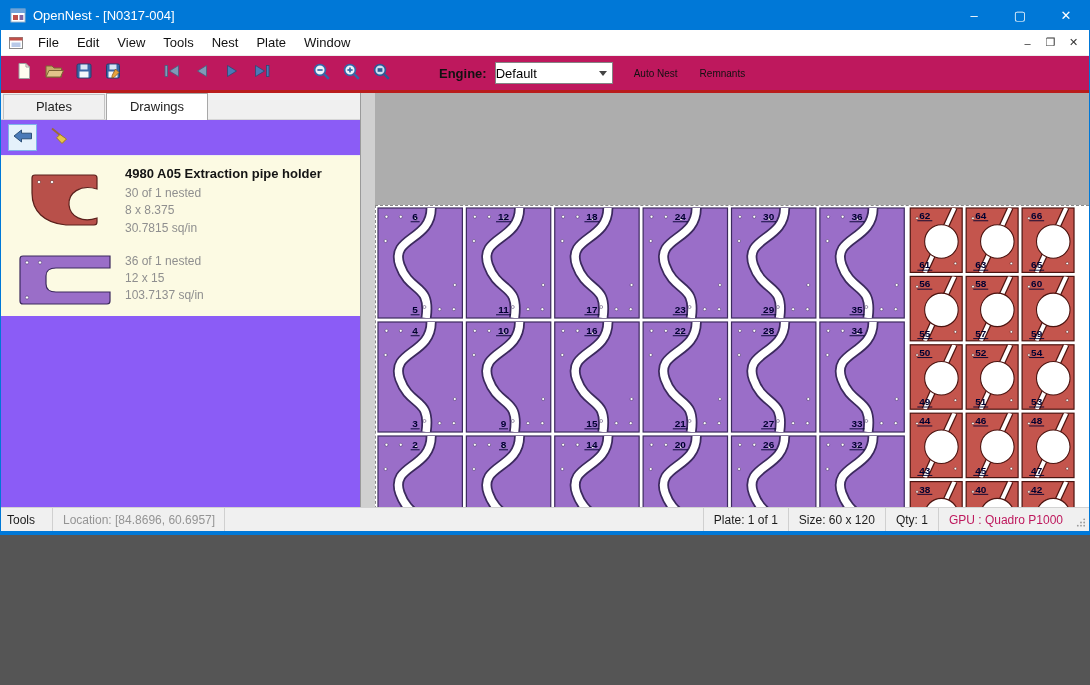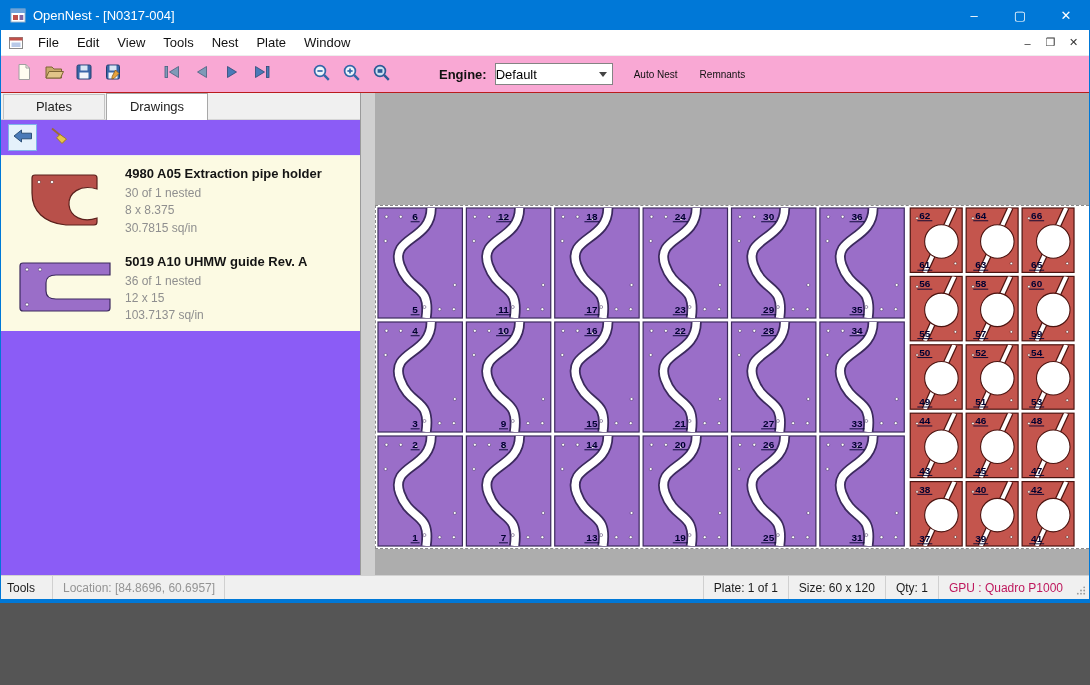--- a/index.html
+++ b/index.html
@@ -1,35 +1,35 @@
 <!DOCTYPE html>
 <html><head>
 <meta charset="utf-8">
 <style>
   *{box-sizing:border-box;margin:0;padding:0}
   html,body{width:1090px;height:685px}
   body{font-family:"Liberation Sans",sans-serif;background:#555;overflow:hidden}
-  .window{width:1090px;height:603px;display:flex;flex-direction:column;background:#fff;border-left:1px solid #0078d7;border-right:1px solid #0078d7}
+  .window{width:1090px;height:535px;display:flex;flex-direction:column;background:#fff;border-left:1px solid #0078d7;border-right:1px solid #0078d7}
 
   
   .titlebar{flex:0 0 30px;background:#0078d7;color:#fff;display:flex;align-items:center}
   .app-icon{margin:0 7px 0 9px;display:flex;align-items:center}
   .titlebar .title{font-size:13px}
   .win-controls{margin-left:auto;display:flex;height:100%}
   .win-btn{width:46px;display:flex;align-items:center;justify-content:center;font-size:13px;cursor:default}
 
   
   .menubar{flex:0 0 26px;background:#fff;display:flex;align-items:center;font-size:13px;border-bottom:1px solid #ededed;padding-left:4px}
   .mdi-doc-icon{display:flex;align-items:center;margin:0 6px 0 4px}
   .menu-item{padding:4px 9px;color:#111}
   .mdi-controls{margin-left:auto;display:flex;align-items:center;color:#333;padding-right:4px}
   .mdi-btn{width:23px;text-align:center;font-size:11px}
 
   
-  .toolbar{flex:0 0 37px;background:#f9a8d4;display:flex;align-items:center;padding:0 8px;border-bottom:1px solid #b91c1c}
+  .toolbar{flex:0 0 37px;background:#be185d;display:flex;align-items:center;padding:0 8px;border-bottom:3px solid #b91c1c}
   .tbtn{width:30px;height:30px;display:flex;align-items:center;justify-content:center}
   .grp-nav{margin-left:28px;display:flex}
   .grp-zoom{margin-left:30px;display:flex}
   .engine-label{font-weight:bold;font-size:13px;margin:0 8px 0 42px;color:#111}
   .combo{width:118px;height:22px;border:1px solid #848484;background:#fff;display:flex;align-items:center;font-size:13px;padding-left:0}
   .combo-arrow{margin-left:auto;width:17px;height:100%;display:flex;align-items:center;justify-content:center}
   .combo-arrow:before{content:"";border-left:4px solid transparent;border-right:4px solid transparent;border-top:5px solid #444}
   .tool-text{font-size:10px;padding:0 11px;color:#111}
   .tool-text.first{margin-left:10px}
 
@@ -235,21 +235,20 @@
         <div class="ditem">
           <div class="dthumb">
             <svg width="104" height="58" viewBox="0 0 104 58">
               <path d="M8 8 Q8 5 11 5 H98 V17 H44 Q34 17 34 25 V33 Q34 41 44 41 H98 V50 Q98 53 95 53 H11 Q8 53 8 50 Z" fill="#9a6ec8" stroke="#3c2a5e" stroke-width="1.2"></path>
               <circle cx="15" cy="11.5" r="1.6" fill="#fff" stroke="#3c2a5e" stroke-width="0.5"></circle>
               <circle cx="15" cy="46.5" r="1.6" fill="#fff" stroke="#3c2a5e" stroke-width="0.5"></circle>
               <circle cx="28" cy="11.5" r="1.6" fill="#fff" stroke="#3c2a5e" stroke-width="0.5"></circle>
             </svg>
           </div>
           <div class="dinfo">
-            <div class="dtitle">5019 A10 UHMW guide Rev. A</div>
             <div>36 of 1 nested</div>
             <div>12 x 15</div>
             <div>103.7137 sq/in</div>
           </div>
         </div>
       </div>
     </div>
 
     <div class="canvas">
       <div class="canvas-strip"></div>

